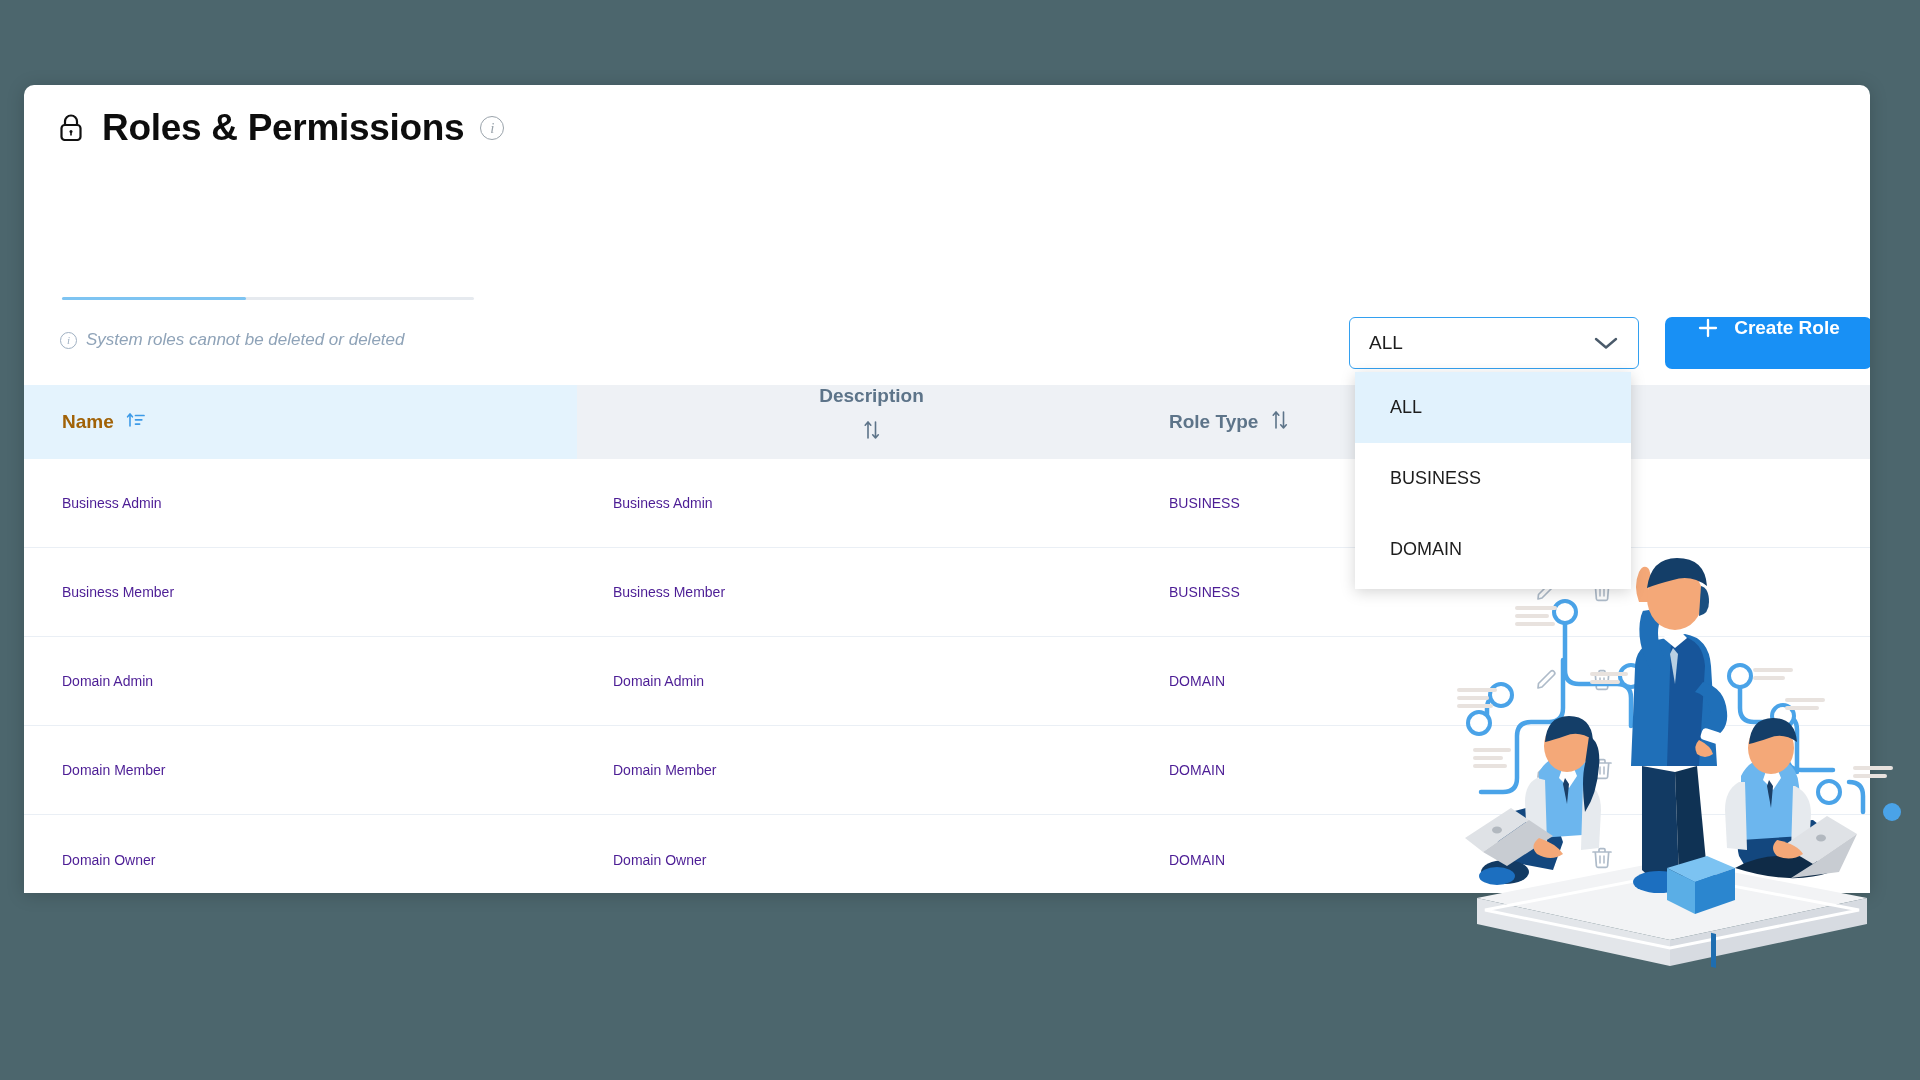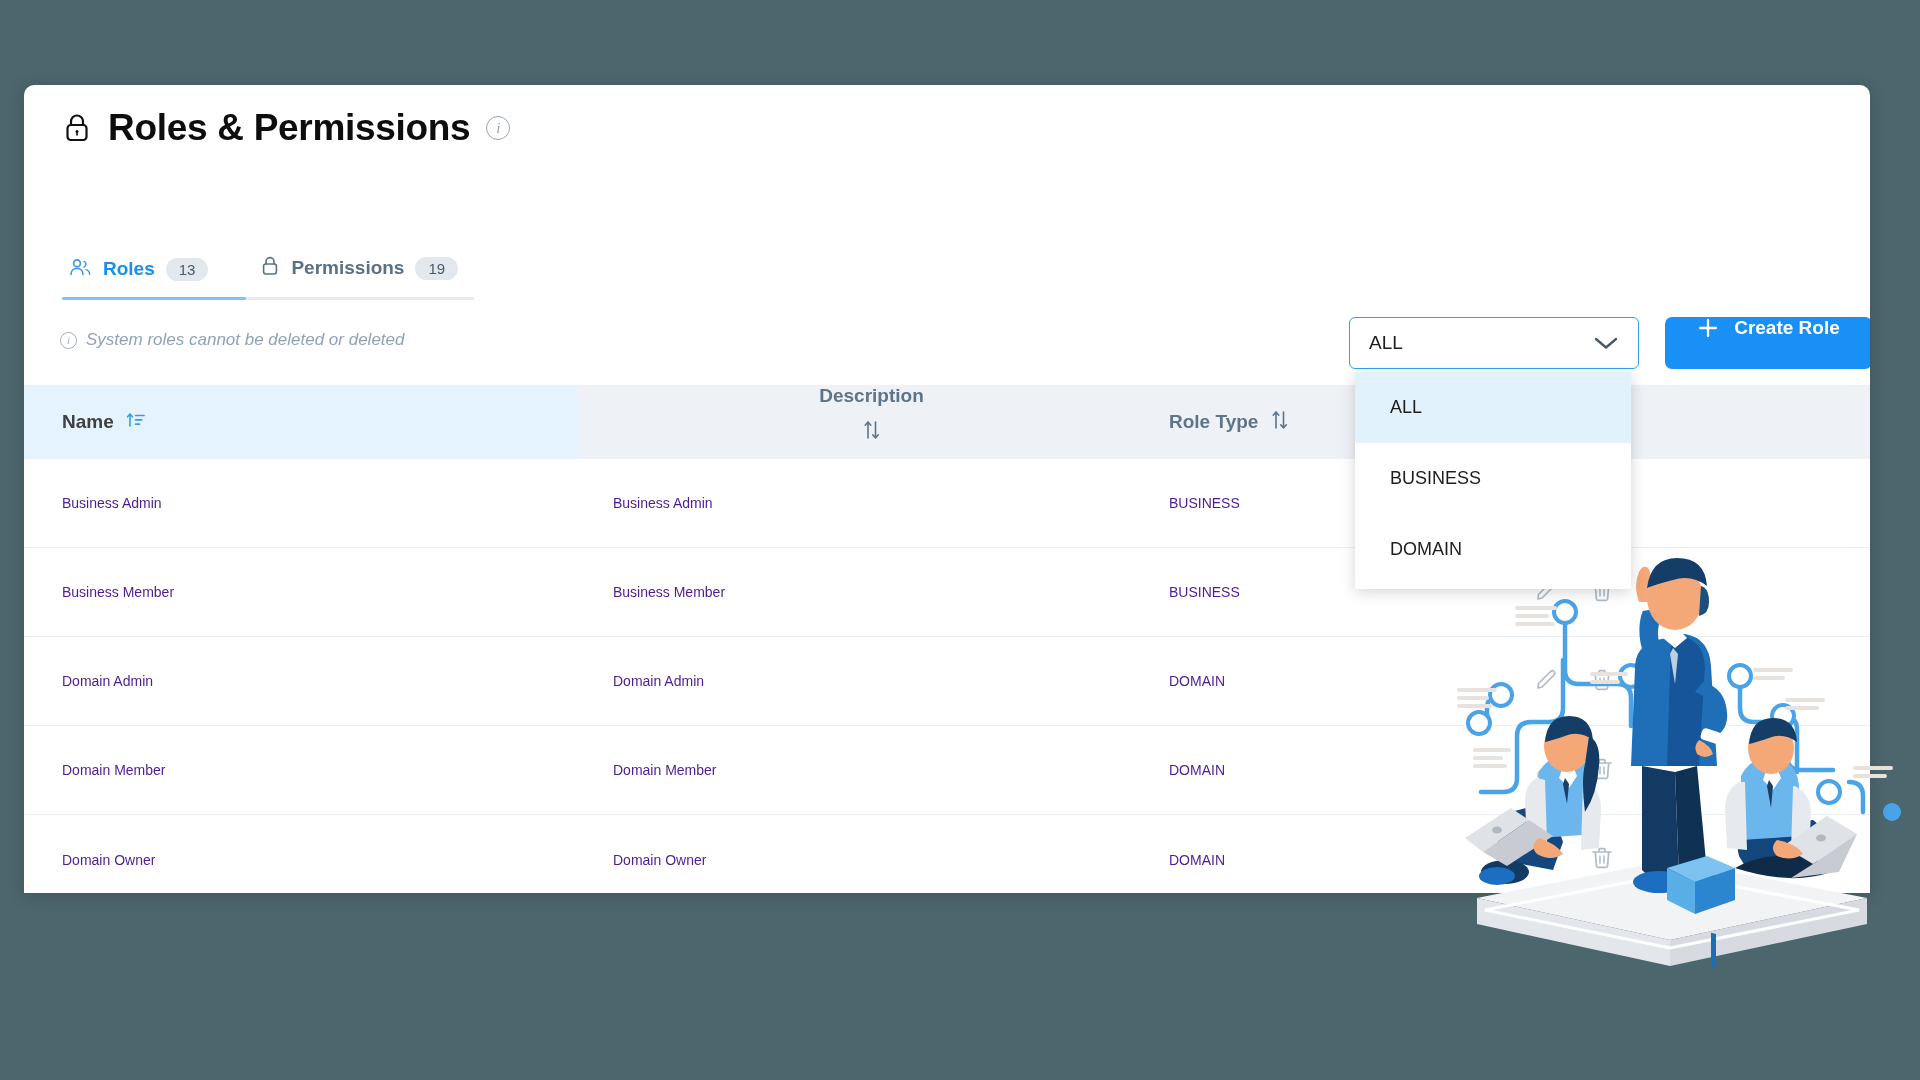--- a/index.html
+++ b/index.html
@@ -16,21 +16,21 @@
     left: 24px; top: 85px;
     width: 1846px; height: 808px;
     background: #ffffff;
     border-radius: 10px 10px 0 0;
     box-shadow: 0 2px 18px rgba(0,0,0,.18);
     overflow: hidden;
   }
 
   
   #title-row {
-    position: absolute; left: 38px; top: 22px;
+    position: absolute; left: 32px; top: 22px;
     display: flex; align-items: center; gap: 16px;
   }
   #page-title {
     font-size: 37px; font-weight: bold; color: #0d0d0d;
     letter-spacing: -0.3px;
   }
   .lock-glyph { display:block; }
   .info-circle {
     width: 24px; height: 24px; border-radius: 50%;
     border: 1.6px solid #9aa3ab;
@@ -129,21 +129,21 @@
   
   #table {
     position: absolute; left: 0; top: 300px;
     width: 1846px;
   }
   .thead { display: flex; height: 74px; background: #eef1f5; }
   .th {
     display: flex; align-items: center; gap: 12px;
     font-size: 19px; font-weight: bold; color: #5d7489;
   }
-  .th.sorted { background: transparent; color: #404040; }
+  .th.sorted { background: transparent; color: #a16207; }
   .col-name { width: 553px; padding-left: 38px; }
   .col-desc { width: 553px; padding-left: 36px; flex-direction: column; }
   .col-type { width: 385px; padding-left: 39px; }
   .col-act  { width: 355px; }
   #hdr-name-cell { background: #e4f3fd; }
 
   .trow {
     display: flex; align-items: center;
     height: 89px;
     border-bottom: 1.5px solid #eaeff5;
@@ -177,44 +177,20 @@
         <path d="M9 13 V9.5 a6 6 0 0 1 12 0 V13" fill="none" stroke="#111" stroke-width="2.2" stroke-linecap="round"></path>
         <rect x="5.5" y="13" width="19" height="15" rx="3.2" fill="none" stroke="#111" stroke-width="2.2"></rect>
         <circle cx="15" cy="19.5" r="1.5" fill="#111"></circle>
         <rect x="14.2" y="19.5" width="1.6" height="4" fill="#111"></rect>
       </svg>
     </span>
     <span id="page-title">Roles &amp; Permissions</span>
     <span class="info-circle">i</span>
   </div>
 
-  <div id="tabs">
-    <div class="tab active">
-      <span>
-        <svg width="24" height="20" viewBox="0 0 24 20">
-          <circle cx="9" cy="6.2" r="3.4" fill="none" stroke="#3c9ae8" stroke-width="1.7"></circle>
-          <path d="M3 17.2 C3 13.2 6 11.4 9 11.4 C12 11.4 15 13.2 15 17.2" fill="none" stroke="#3c9ae8" stroke-width="1.7" stroke-linecap="round"></path>
-          <path d="M16 4.4 a3 3 0 0 1 0 5.6" fill="none" stroke="#3c9ae8" stroke-width="1.5" stroke-linecap="round"></path>
-          <path d="M18 12.6 c2.4 .7 3.6 2.3 3.6 4.6" fill="none" stroke="#3c9ae8" stroke-width="1.5" stroke-linecap="round"></path>
-        </svg>
-      </span>
-      <span class="tab-label">Roles</span>
-      <span class="tab-badge">13</span>
-    </div>
-    <div class="tab inactive">
-      <span>
-        <svg width="20" height="22" viewBox="0 0 20 22">
-          <path d="M6 9 V6.6 a4 4 0 0 1 8 0 V9" fill="none" stroke="#5a7184" stroke-width="1.6" stroke-linecap="round"></path>
-          <rect x="3.6" y="9" width="12.8" height="10" rx="2.2" fill="none" stroke="#5a7184" stroke-width="1.6"></rect>
-        </svg>
-      </span>
-      <span class="tab-label">Permissions</span>
-      <span class="tab-badge">19</span>
-    </div>
-  </div>
   <div id="tab-underline-track"></div>
   <div id="tab-underline-active"></div>
 
   <div id="notice">
     <span class="notice-icon">i</span>
     <span>System roles cannot be deleted or deleted</span>
   </div>
 
   <div id="table">
     <div class="thead">

